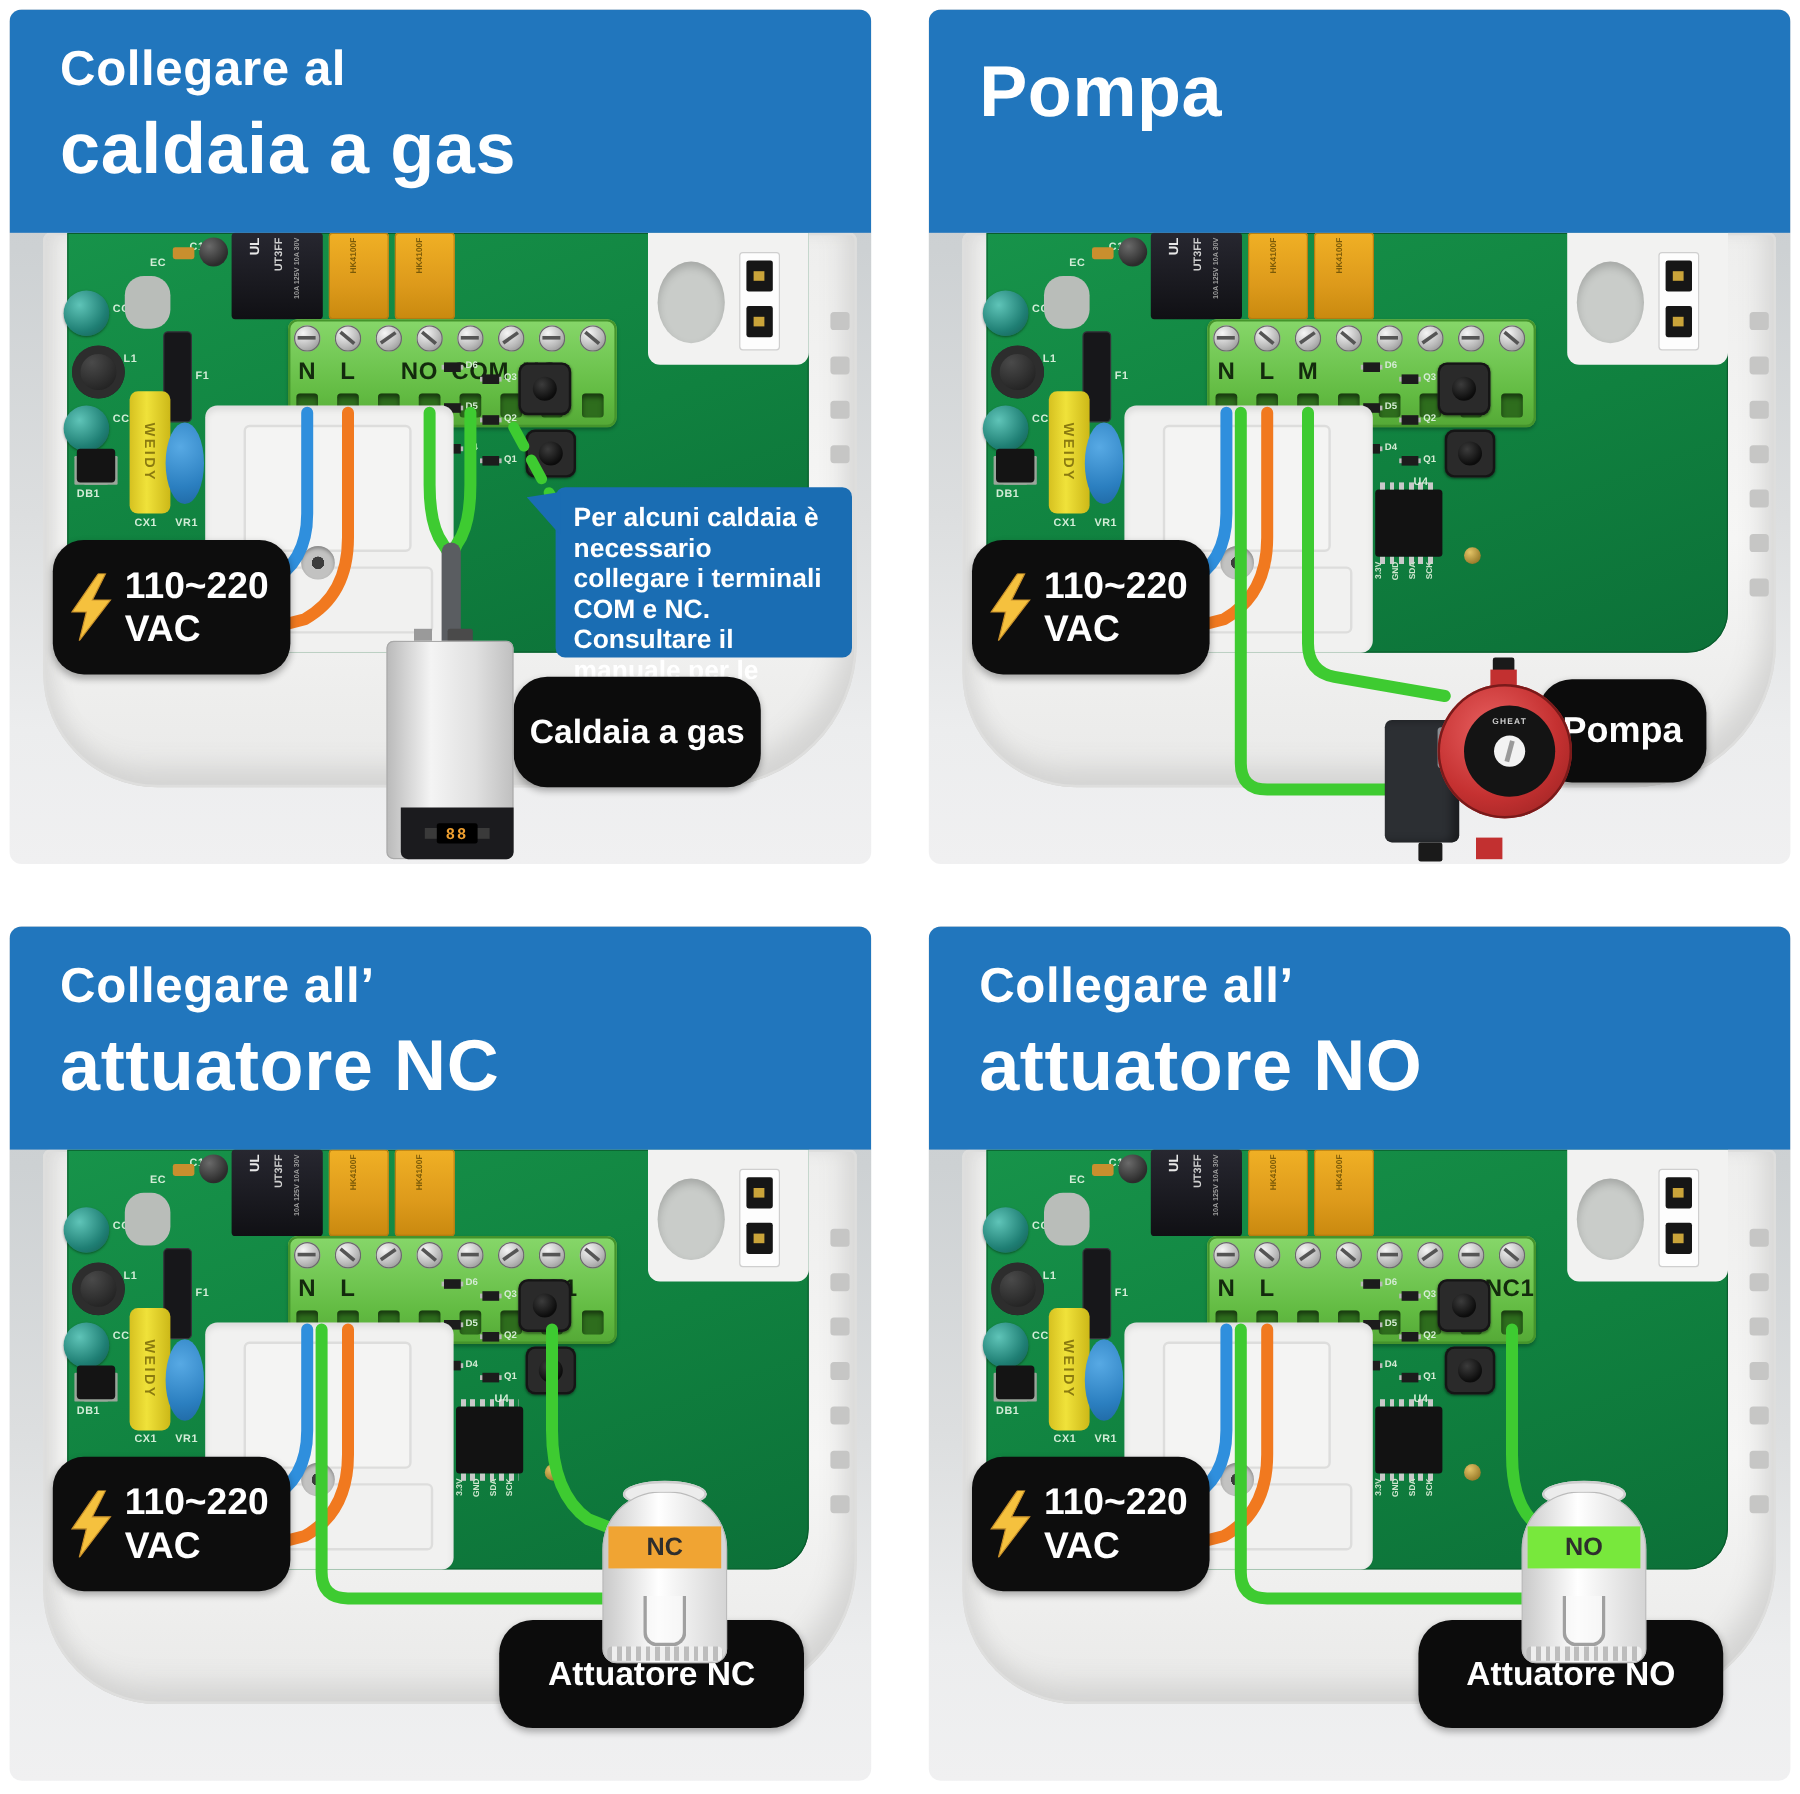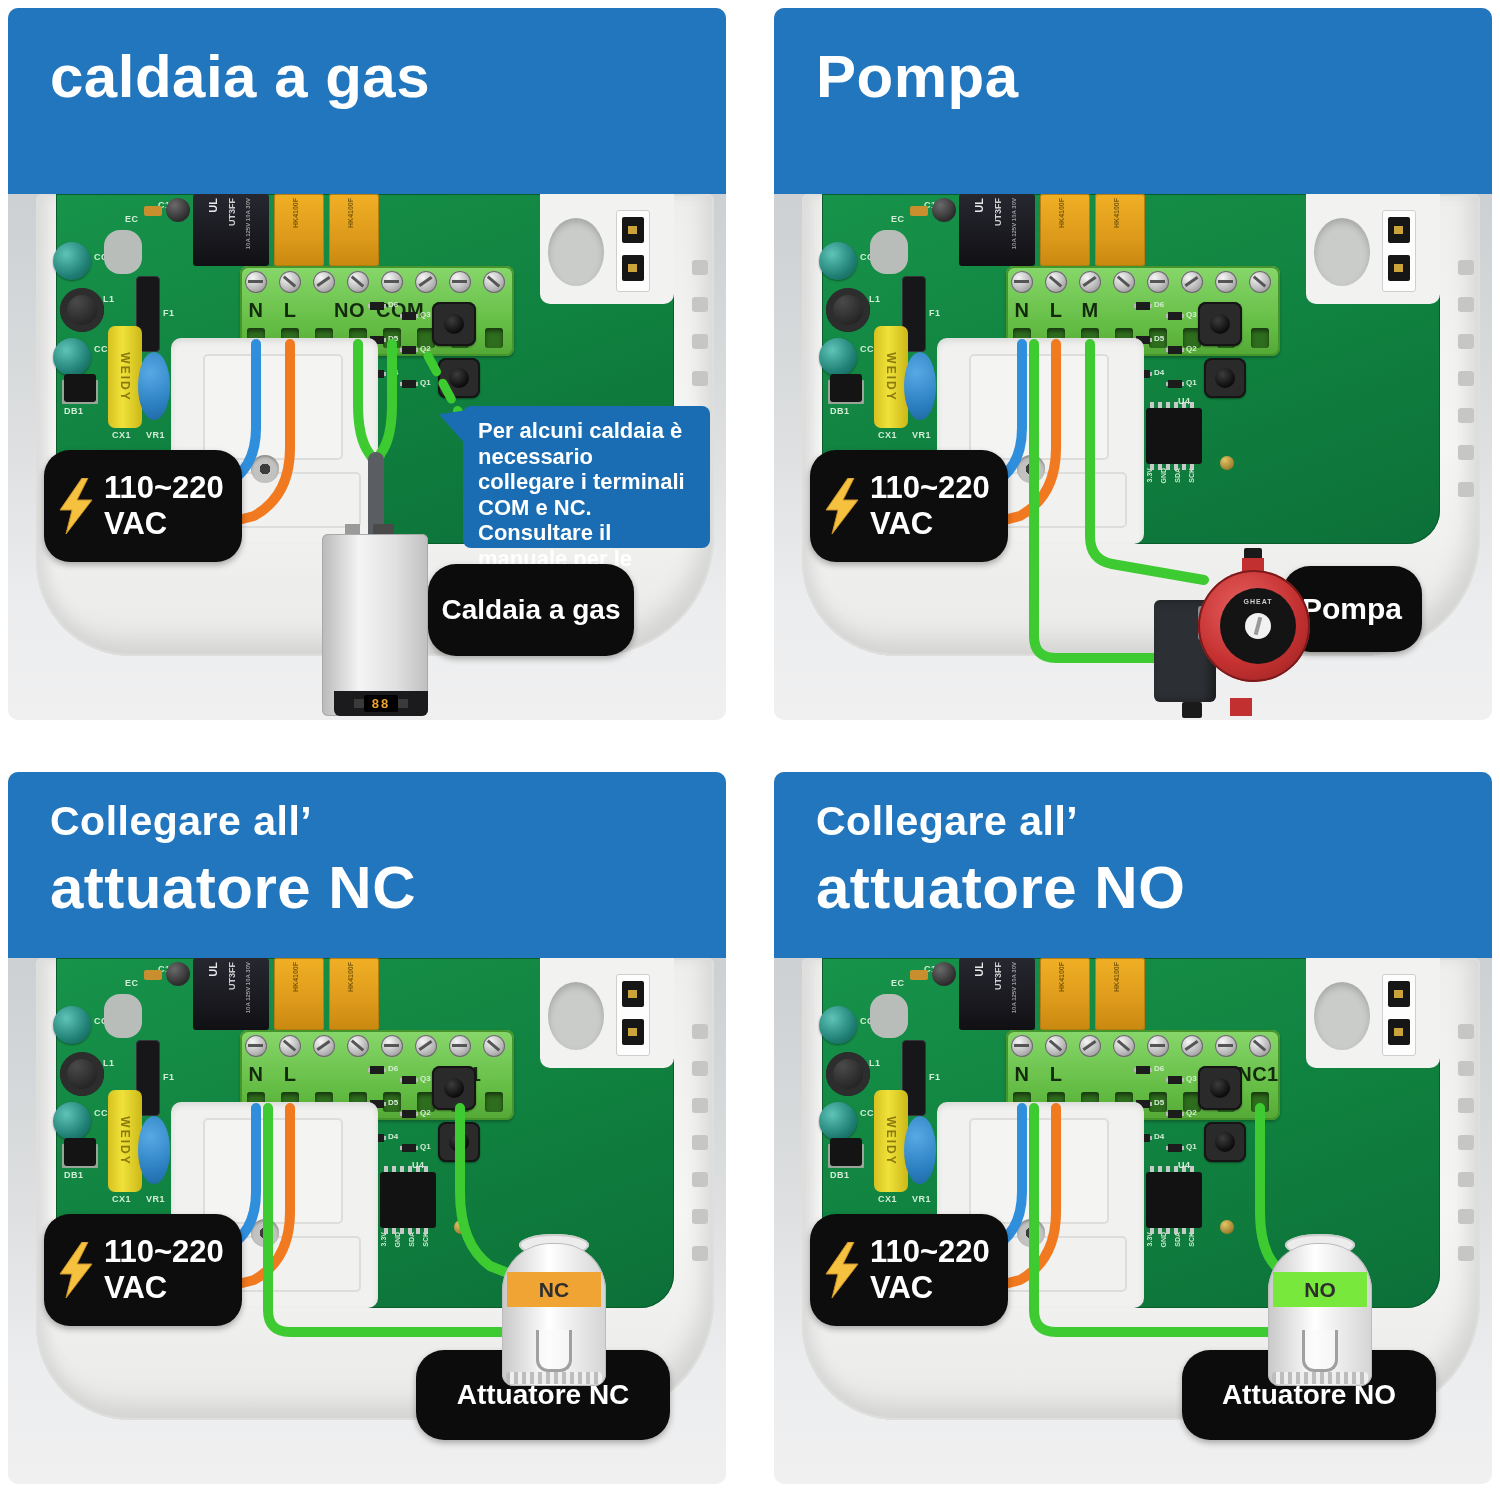--- a/index.html
+++ b/index.html
@@ -143,21 +143,21 @@
 
   
   .boiler { position:absolute; display:none; }
   .p-caldaia .boiler { display:block; }
   .boiler.hdr { left:540px; top:14px; width:104px; height:162px; }
   .boiler.btm { left:314px; top:516px; width:106px; height:192px; }
   .b-pipe1 { position:absolute; left:22%; top:0; width:14%; height:12px; background:#9a9a9a; }
   .b-pipe2 { position:absolute; left:48%; top:0; width:20%; height:13px; background:#4a4a4a; border-radius:2px; }
   .b-body { position:absolute; left:0; right:0; top:10px; bottom:0; border-radius:6px;
       background:linear-gradient(90deg,#b9b9b9,#f4f4f4 35%,#e0e0e0 70%,#bfbfbf); box-shadow:inset 0 0 0 1px #a9a9a9; }
-  .b-panel { position:absolute; left:12px; right:0; bottom:0; height:25px; background:#1b1b1e; border-radius:0 0 6px 6px;
+  .b-panel { position:absolute; left:12px; right:0; bottom:0; height:43px; background:#1b1b1e; border-radius:0 0 6px 6px;
       display:flex; align-items:center; justify-content:center;text-align:right; }
   .b-display { color:#f0a030; font-size:13px; font-weight:700; letter-spacing:2px;
       background:#000; padding:1px 8px; border-radius:2px; box-shadow:-14px 0 0 -4px #3a3a3a, 14px 0 0 -4px #3a3a3a; }
 
   .pump { position:absolute; width:172px; height:162px; display:none; }
   .p-pompa .pump { display:block; }
   .pump.hdr { left:532px; top:14px; }
   .pump.btm { left:372px; top:548px; }
   .pm-box { position:absolute; left:8px; top:44px; width:62px; height:102px; background:#2c2f33; border-radius:6px;
       box-shadow:inset -6px 0 8px rgba(0,0,0,.4); }
@@ -362,20 +362,21 @@
       <div class="b-pipe2"></div>
       <div class="b-body">
         <div class="b-panel">
           <span class="b-display">88</span>
         </div>
       </div>
     </div>
 
     <div class="panel-header">
       <div class="title">
+        <div class="t1">Collegare al</div>
         <div class="t2">caldaia a gas</div>
       </div>
     </div>
   </div>
 
   <div class="panel p-pompa" style="left: 774px; top: 8px;">
 
     <div class="enclosure"></div>
     <div class="vent" style="top:252px"></div>
     <div class="vent" style="top:289px"></div>

